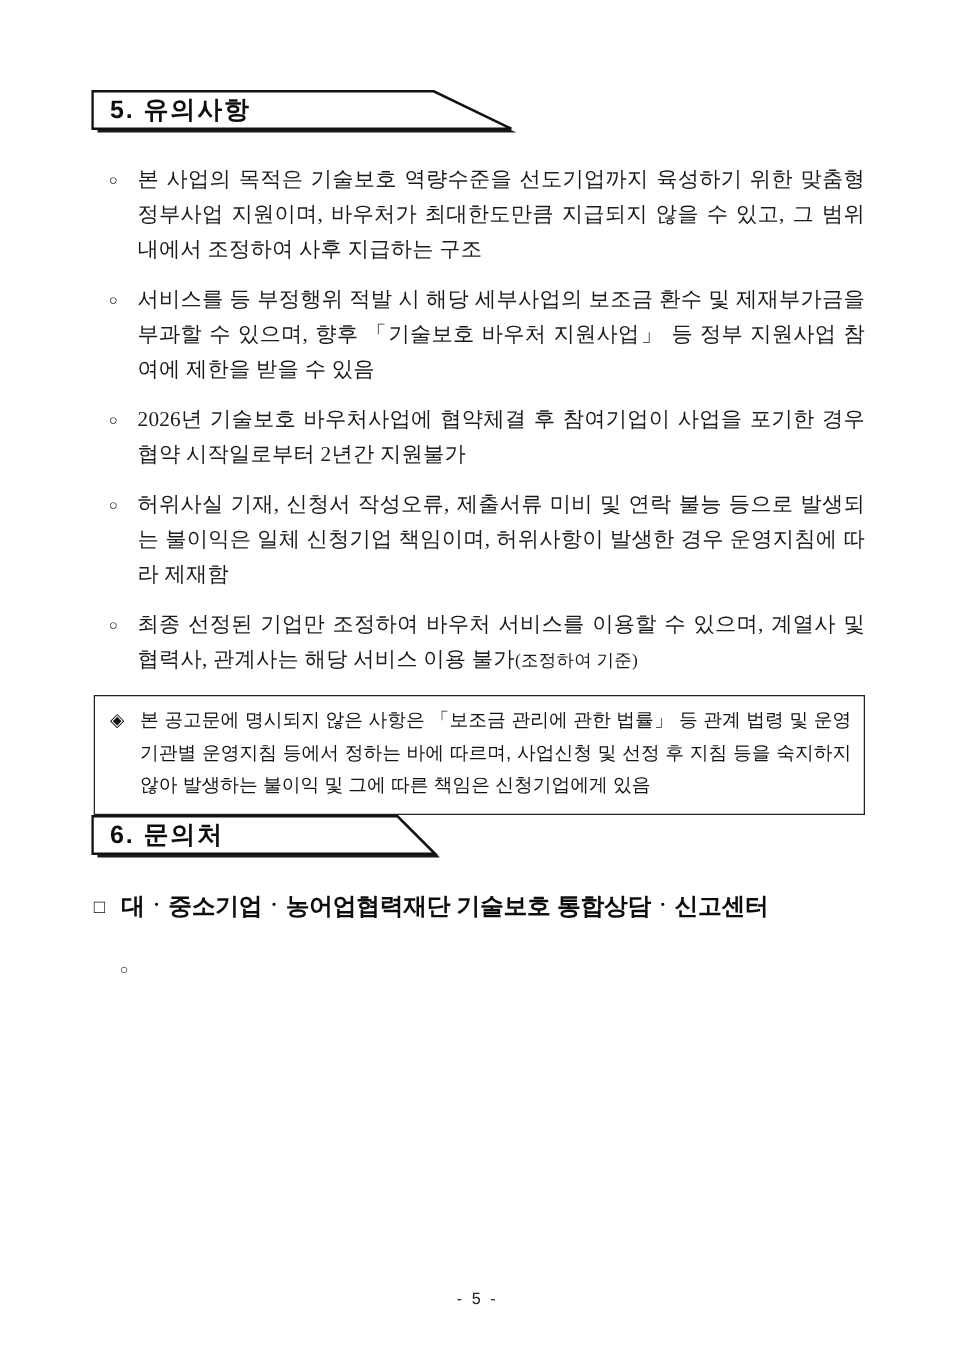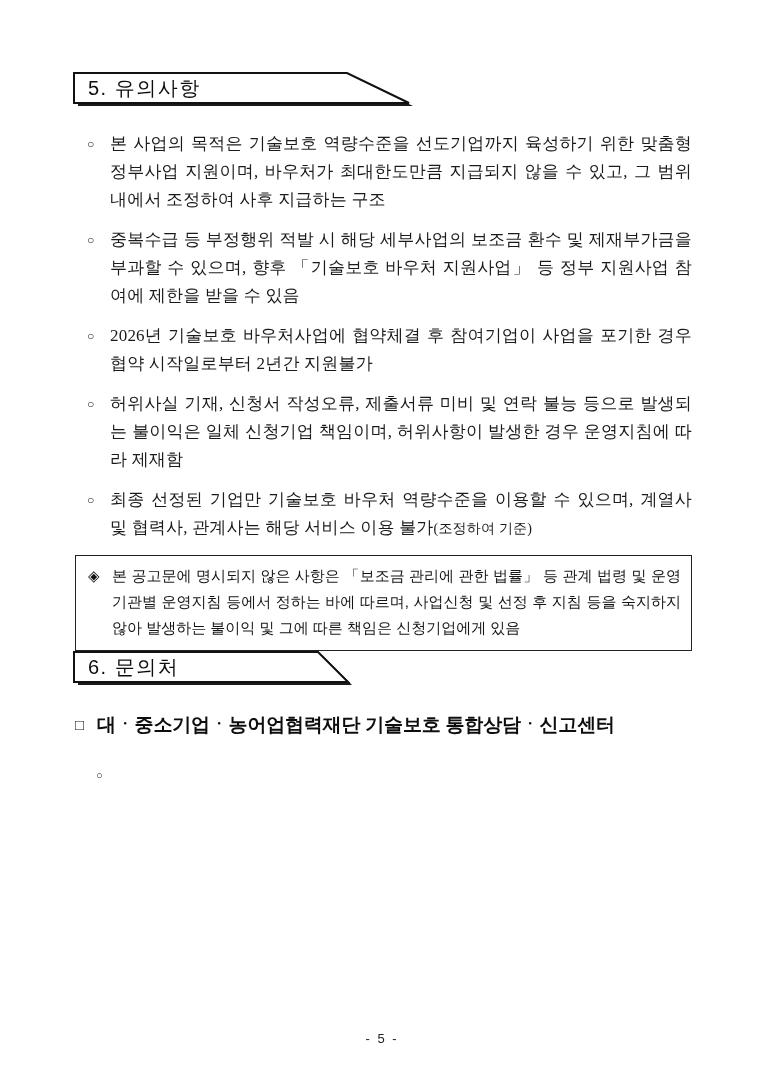--- a/index.html
+++ b/index.html
@@ -17,21 +17,21 @@
     left:75px; right:72px; top:72px;
   }
 
   
   .banner { position:relative; height:38px; }
   .banner svg { position:absolute; left:-2px; top:0; }
   .banner .banner-label {
     position:absolute; left:13px; top:1px;
     height:30px; line-height:30px;
     font-family:"Liberation Sans","DejaVu Sans",sans-serif;
-    font-weight:normal; font-size:20px; letter-spacing:1.5px;
+    font-weight:bold; font-size:20px; letter-spacing:1.5px;
     color:#0d0d0d;
   }
 
   
   .bullets { margin-top:20px; }
   .bullet { display:flex; margin-bottom:12px; }
   .bullet .marker {
     flex:none; width:35px; padding-left:12px;
     font-size:12px; line-height:28px;
     font-family:"Liberation Serif","DejaVu Serif",serif;
@@ -120,36 +120,36 @@
 
     <div class="bullets">
 
       <div class="bullet">
         <span class="marker">○</span>
         <div class="text">본 사업의 목적은 기술보호 역량수준을 선도기업까지 육성하기 위한 맞춤형 정부사업 지원이며, 바우처가 최대한도만큼 지급되지 않을 수 있고, 그 범위 내에서 조정하여 사후 지급하는 구조</div>
       </div>
 
       <div class="bullet">
         <span class="marker">○</span>
-        <div class="text">중복수급 등 부정행위 적발 시 해당 세부사업의 보조금 환수 및 제재부가금을 부과할 수 있으며, 향후 「기술보호 바우처 지원사업」 등 정부 지원사업 참여에 제한을 받을 수 있음</div>
+        <div class="text">서비스를 등 부정행위 적발 시 해당 세부사업의 보조금 환수 및 제재부가금을 부과할 수 있으며, 향후 「기술보호 바우처 지원사업」 등 정부 지원사업 참여에 제한을 받을 수 있음</div>
       </div>
 
       <div class="bullet">
         <span class="marker">○</span>
         <div class="text">2026년 기술보호 바우처사업에 협약체결 후 참여기업이 사업을 포기한 경우 협약 시작일로부터 2년간 지원불가</div>
       </div>
 
       <div class="bullet">
         <span class="marker">○</span>
         <div class="text">허위사실 기재, 신청서 작성오류, 제출서류 미비 및 연락 불능 등으로 발생되는 불이익은 일체 신청기업 책임이며, 허위사항이 발생한 경우 운영지침에 따라 제재함</div>
       </div>
 
       <div class="bullet">
         <span class="marker">○</span>
-        <div class="text"><span>최종 선정된 기업만 기술보호 바우처 역량수준을 이용할 수 있으며, 계열사 및 협력사, 관계사는 해당 서비스 이용 불가</span><span class="small">(조정하여 기준)</span></div>
+        <div class="text"><span>최종 선정된 기업만 조정하여 바우처 서비스를 이용할 수 있으며, 계열사 및 협력사, 관계사는 해당 서비스 이용 불가</span><span class="small">(조정하여 기준)</span></div>
       </div>
 
     </div>
 
     <div class="note-box">
       <span class="marker">◈</span>
       <div class="text">본 공고문에 명시되지 않은 사항은 「보조금 관리에 관한 법률」 등 관계 법령 및 운영기관별 운영지침 등에서 정하는 바에 따르며, 사업신청 및 선정 후 지침 등을 숙지하지 않아 발생하는 불이익 및 그에 따른 책임은 신청기업에게 있음</div>
     </div>
 
     <div class="banner sec6">

